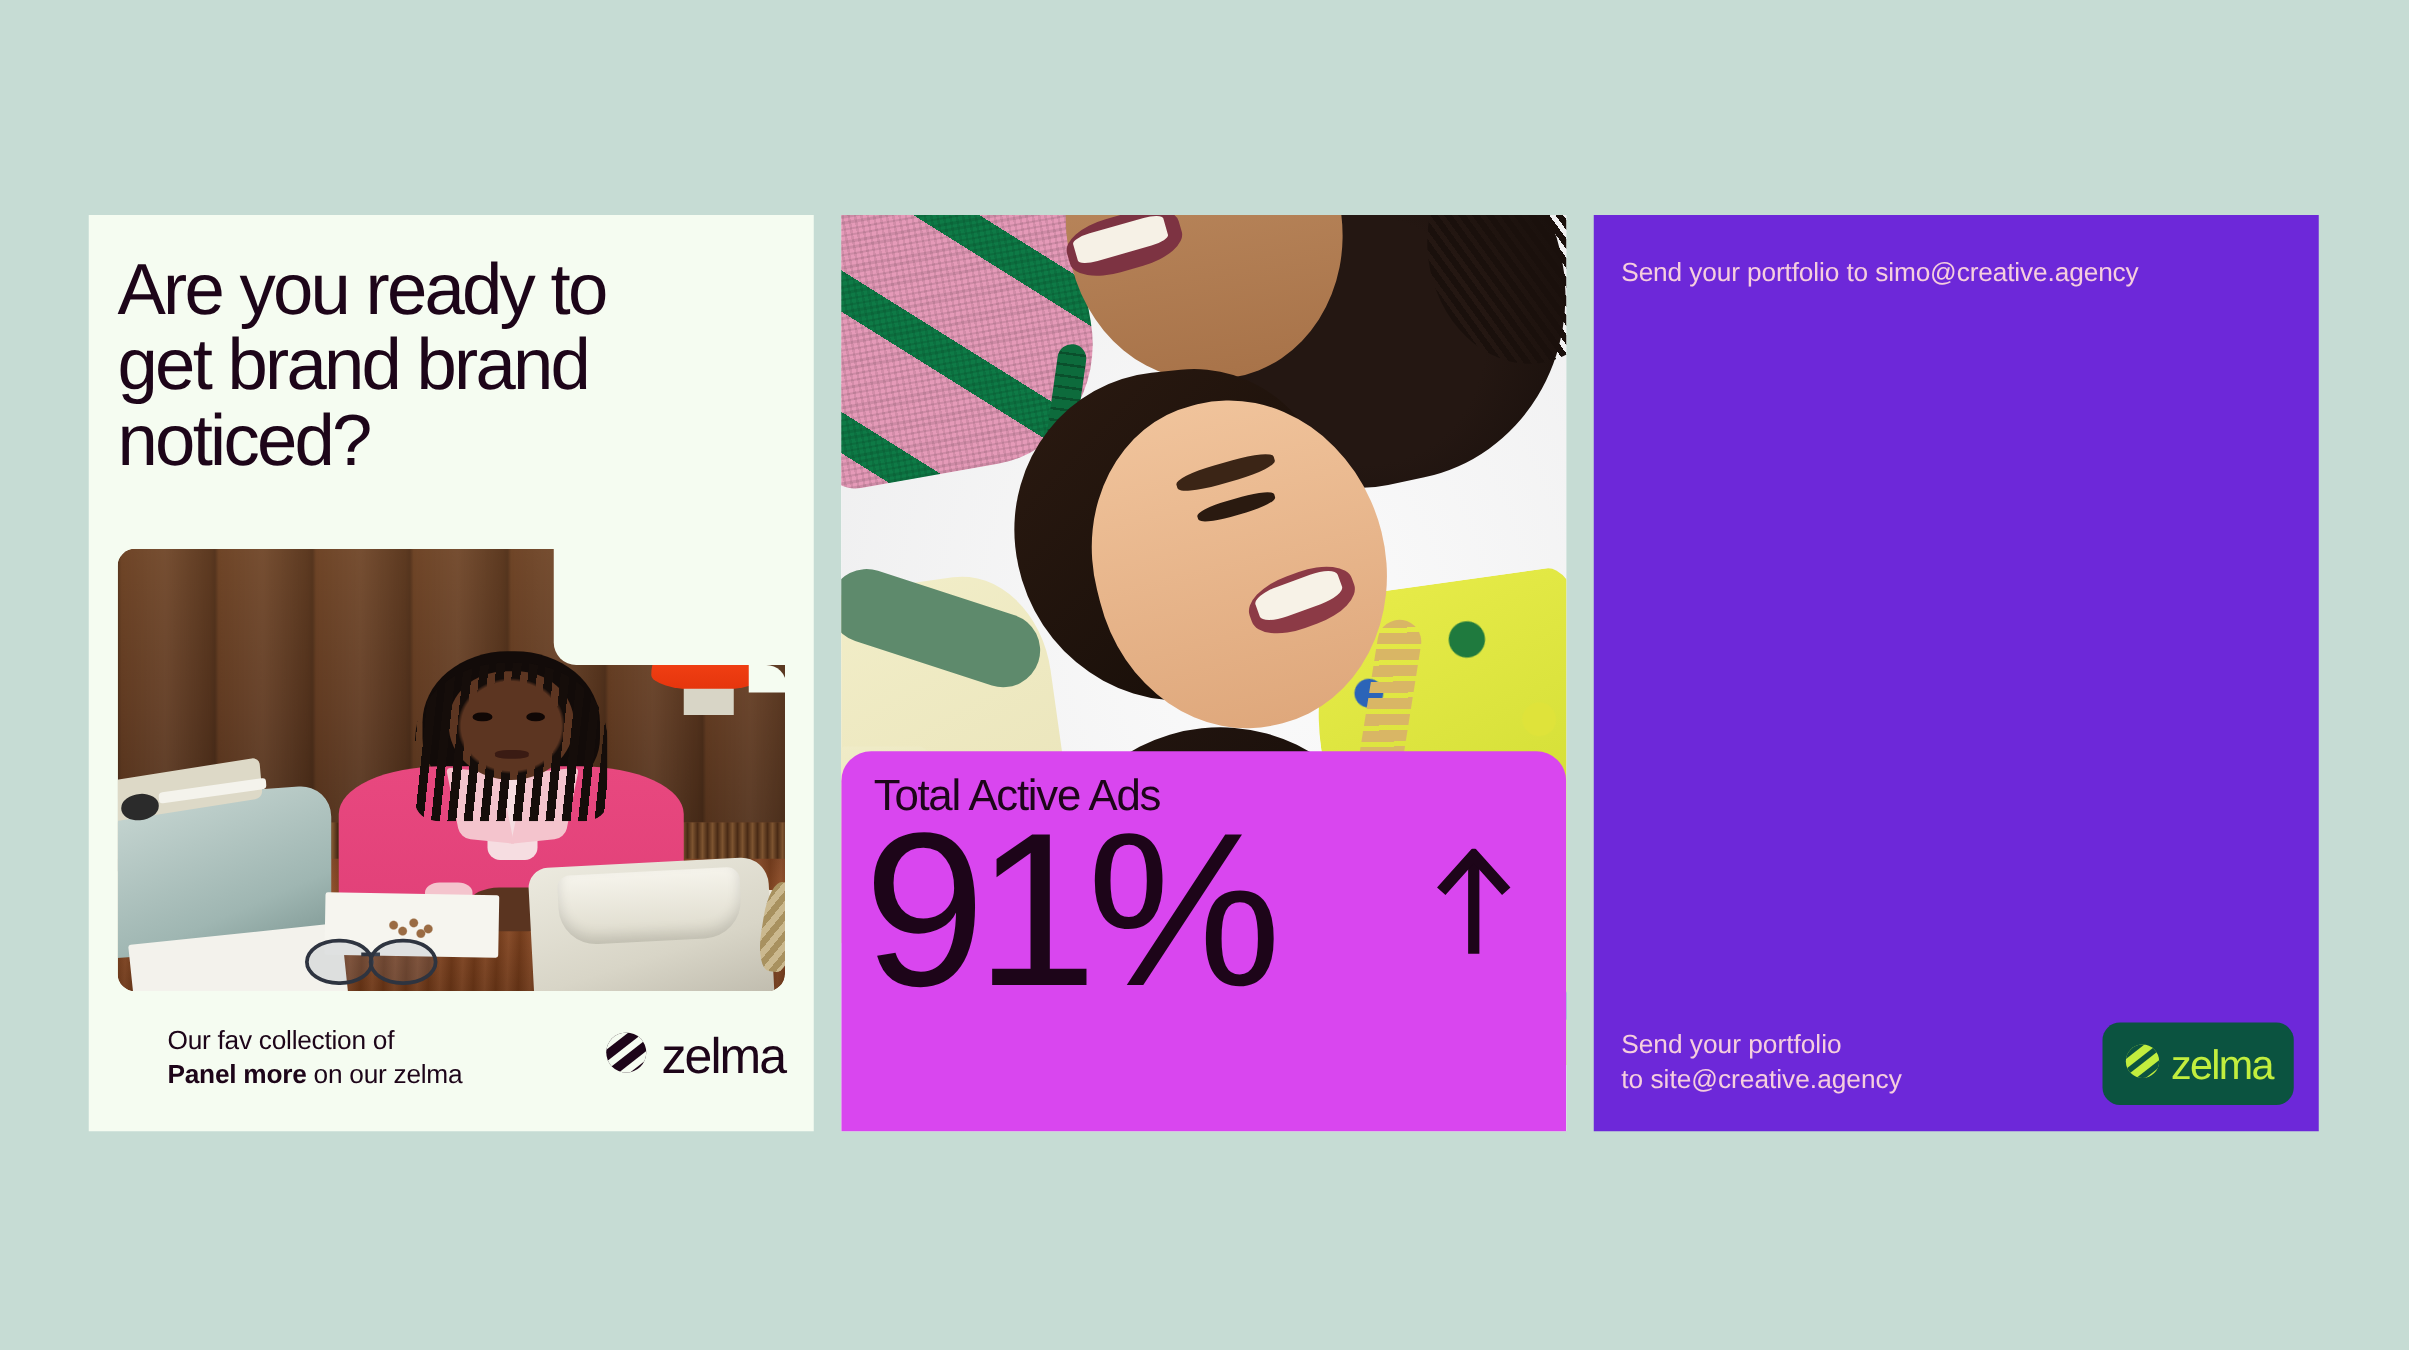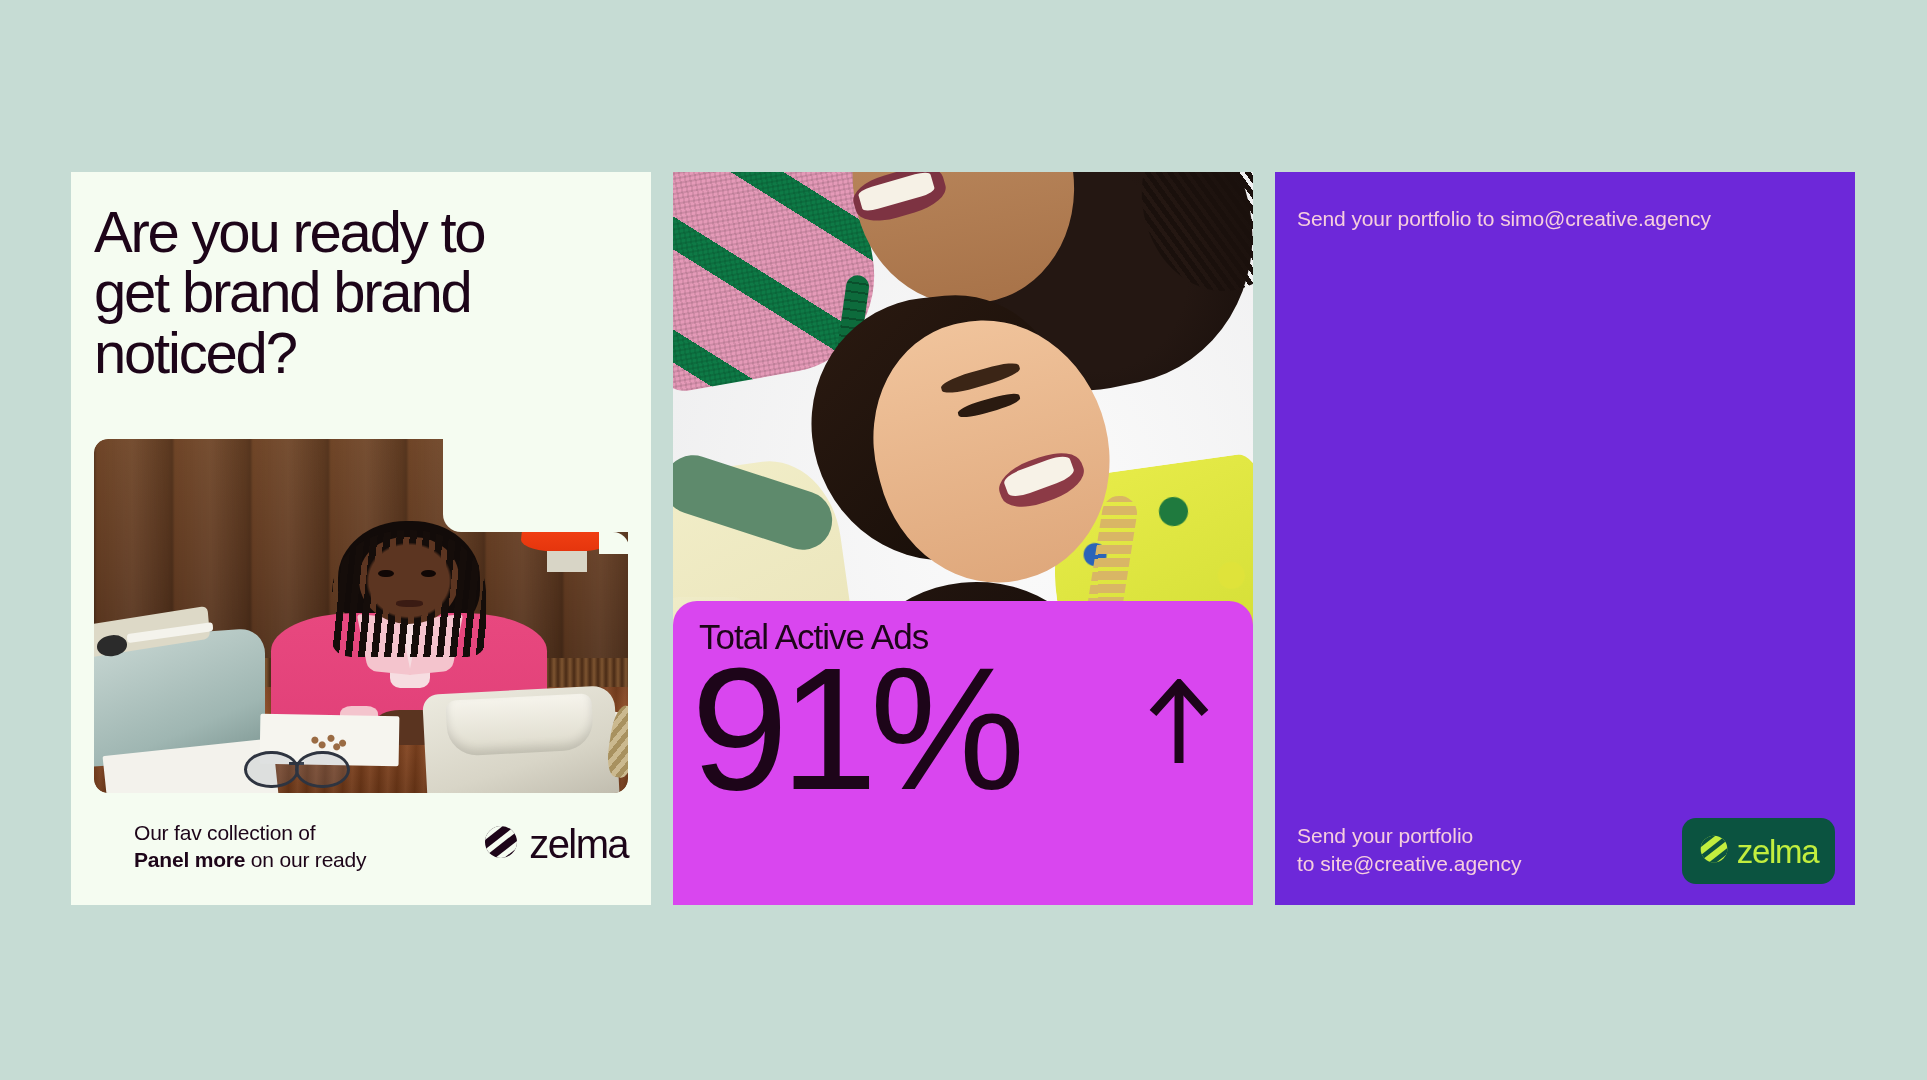--- a/index.html
+++ b/index.html
@@ -621,21 +621,21 @@
           </div>
         </div>
       </div>
       <div class="photo-notch"></div>
       <div class="photo-notch-r"></div>
     </div>
 
     <div class="brand-footer">
       <div class="brand-footer-text">
         <span>Our fav collection of</span><br>
-        <b>Panel more</b><span> on our ready</span>
+        <b>Panel more</b><span> on our zelma</span>
       </div>
 
       <div class="brand-logo">
         <span class="zelma-lockup dark-on-light">
           <span>
             <svg width="36" height="36" viewBox="0 0 36 36" aria-hidden="true">
               <defs>
                 <clipPath id="zclip1">
                     <circle cx="18" cy="18" r="16"></circle>
                   </clipPath>

